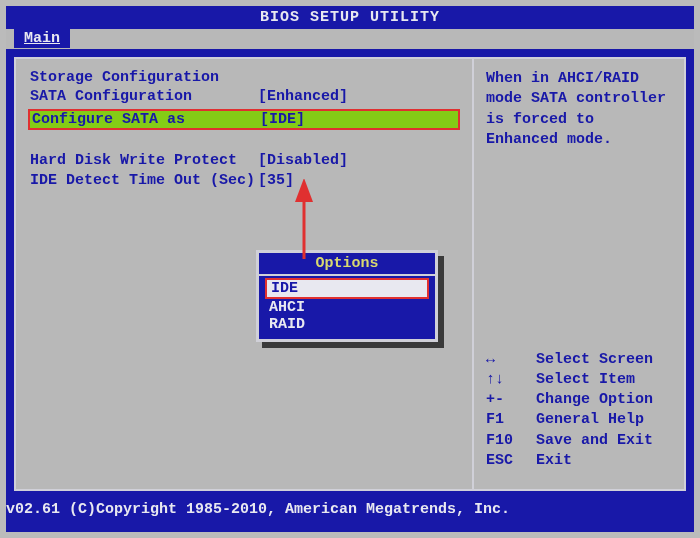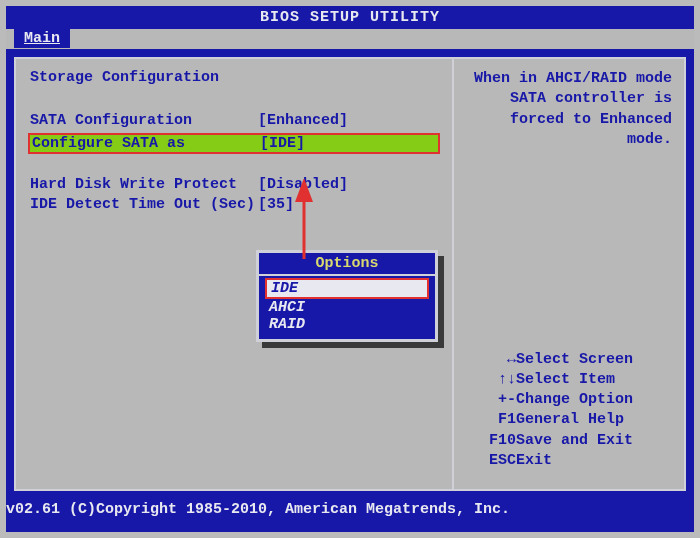--- a/index.html
+++ b/index.html
@@ -46,32 +46,31 @@
       height: 448px;
     }
     .left-panel {
       flex: 1;
       border: 2px solid #d0d0d8;
       background: #b8b8b8;
       padding: 10px 14px;
       position: relative;
     }
     .right-panel {
-      width: 232px;
+      width: 212px;
       border: 2px solid #d0d0d8;
       border-left: none;
       background: #b8b8b8;
       padding: 10px 12px;
       color: #1818a8;
       position: relative;
-      text-align: right;
     }
     .section-title {
       color: #1818a8;
-      margin-bottom: 26px;
+      margin-bottom: 2px;
     }
     .setting-row {
       display: flex;
       margin-bottom: 3px;
     }
     .setting-label {
       width: 228px;
       color: #1818a8;
     }
     .setting-value {
@@ -106,21 +105,20 @@
     .popup-title {
       color: #d8d870;
       text-align: center;
       border-bottom: 2px solid #d0d0d8;
       padding-bottom: 2px;
       margin-bottom: 2px;
     }
     .popup-option {
       color: #e8e8f0;
       padding: 0 10px;
-      font-style: italic;
     }
     .popup-option.selected {
       background: #e8e8f0;
       color: #1818a8;
       margin: 0 6px;
       border: 2px solid #e03030;
       padding: 0 4px;
     }
     .help-text {
       color: #1818a8;

